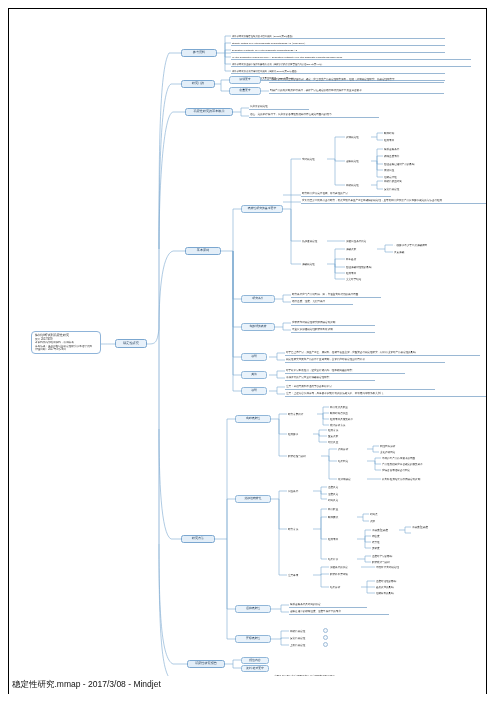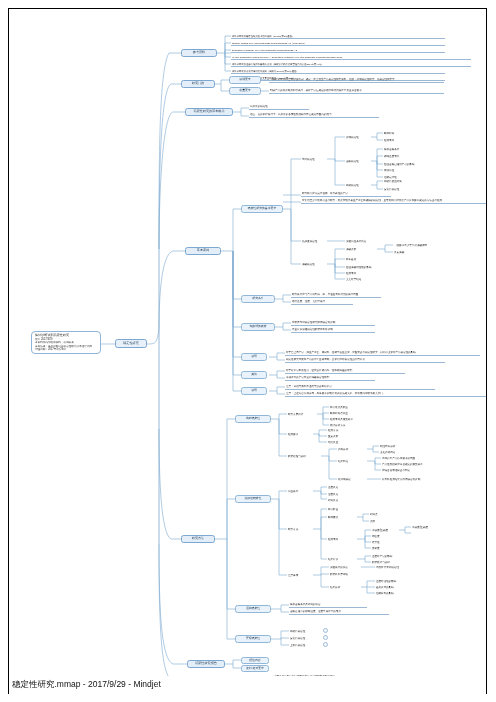--- a/index.html
+++ b/index.html
@@ -469,14 +469,14 @@
     <div class="node boxed lvl2" style="left:232px; top:656px; width:28px; height:7px;">资料 格式要求</div>
 
     <div class="node boxed lvl1" style="left:178px; top:668px; width:70px; height:8px;">注册申报资料中稳定性要求</div>
     <div class="node plain" style="left:264px; top:665px; width:120px; height:6px;">关于体外诊断试剂注册申报产品稳定性研究资料的要求</div>
     <div class="node plain" style="left:264px; top:672px; width:200px; height:6px;">应提供：实时稳定性研究、热加速稳定性研究、开瓶稳定性研究等相关资料，并应提交试验数据及分析报告</div>
 
   </div>
 </div>
 
 <div id="footer-bar">
-  <span class="ftxt">稳定性研究.mmap - 2017/9/29 - Mindjet</span>
+  <span class="ftxt">稳定性研究.mmap - 2017/3/08 - Mindjet</span>
 </div>
 
 </body></html>

